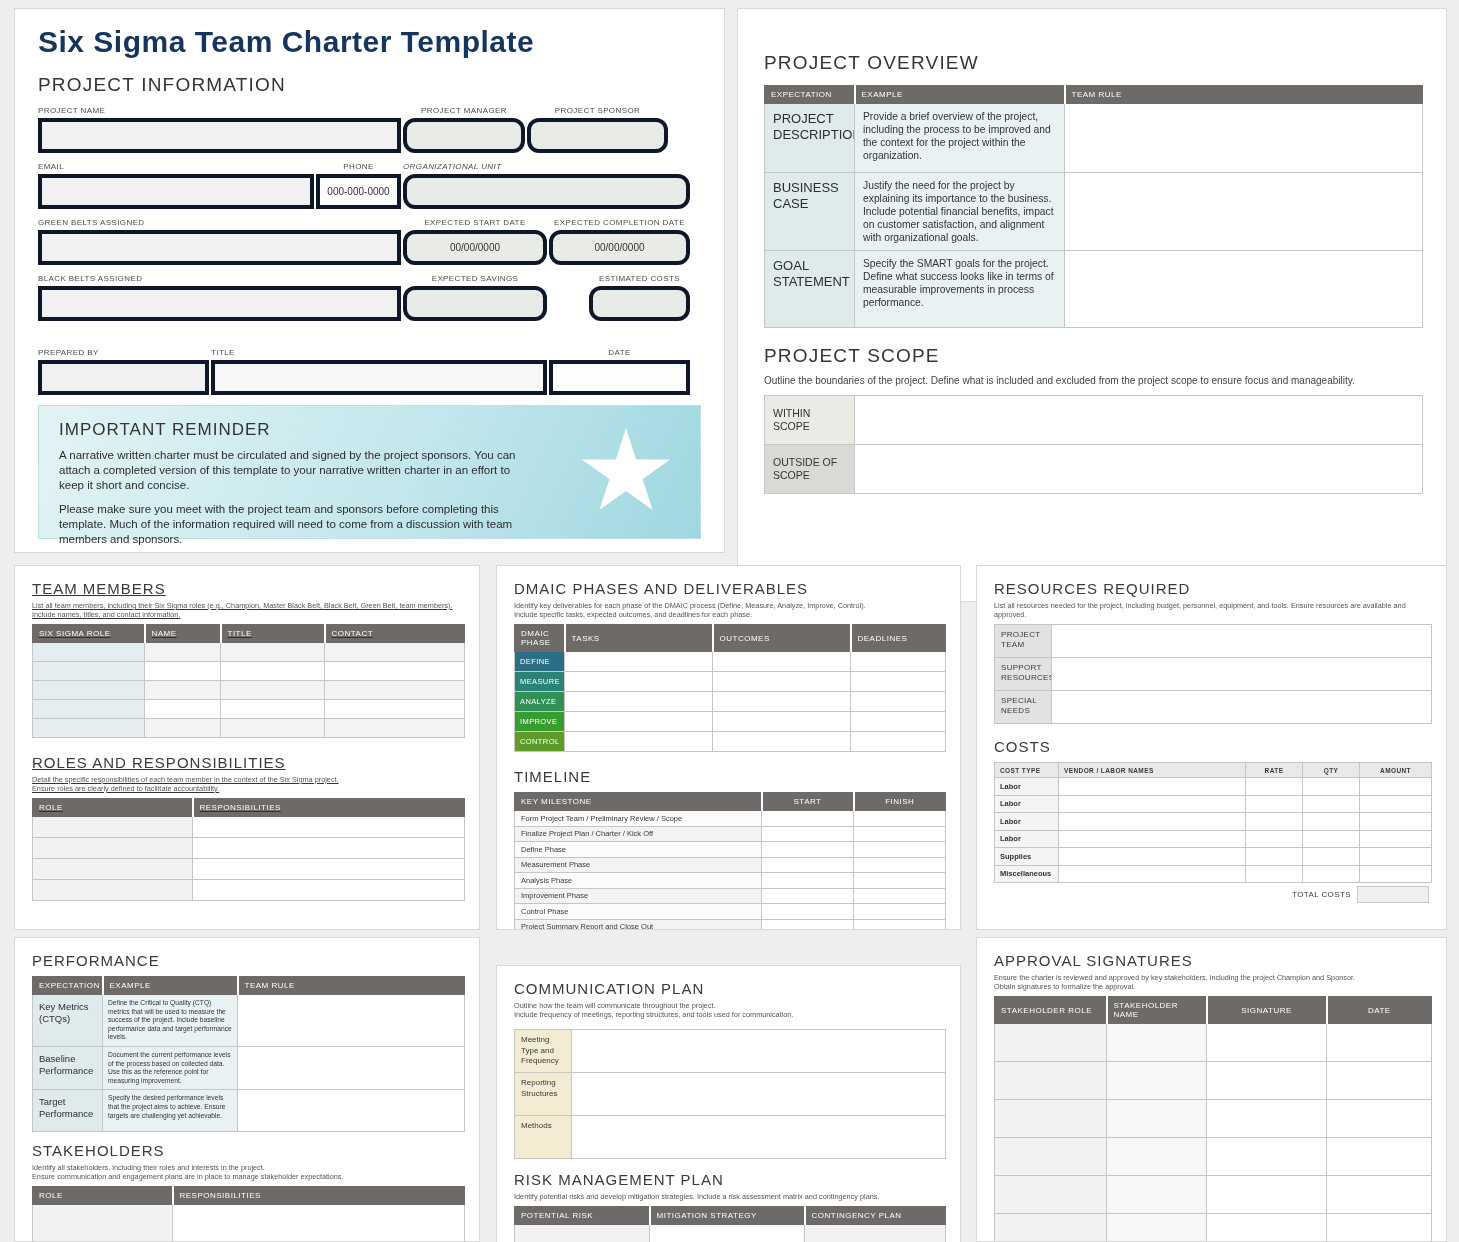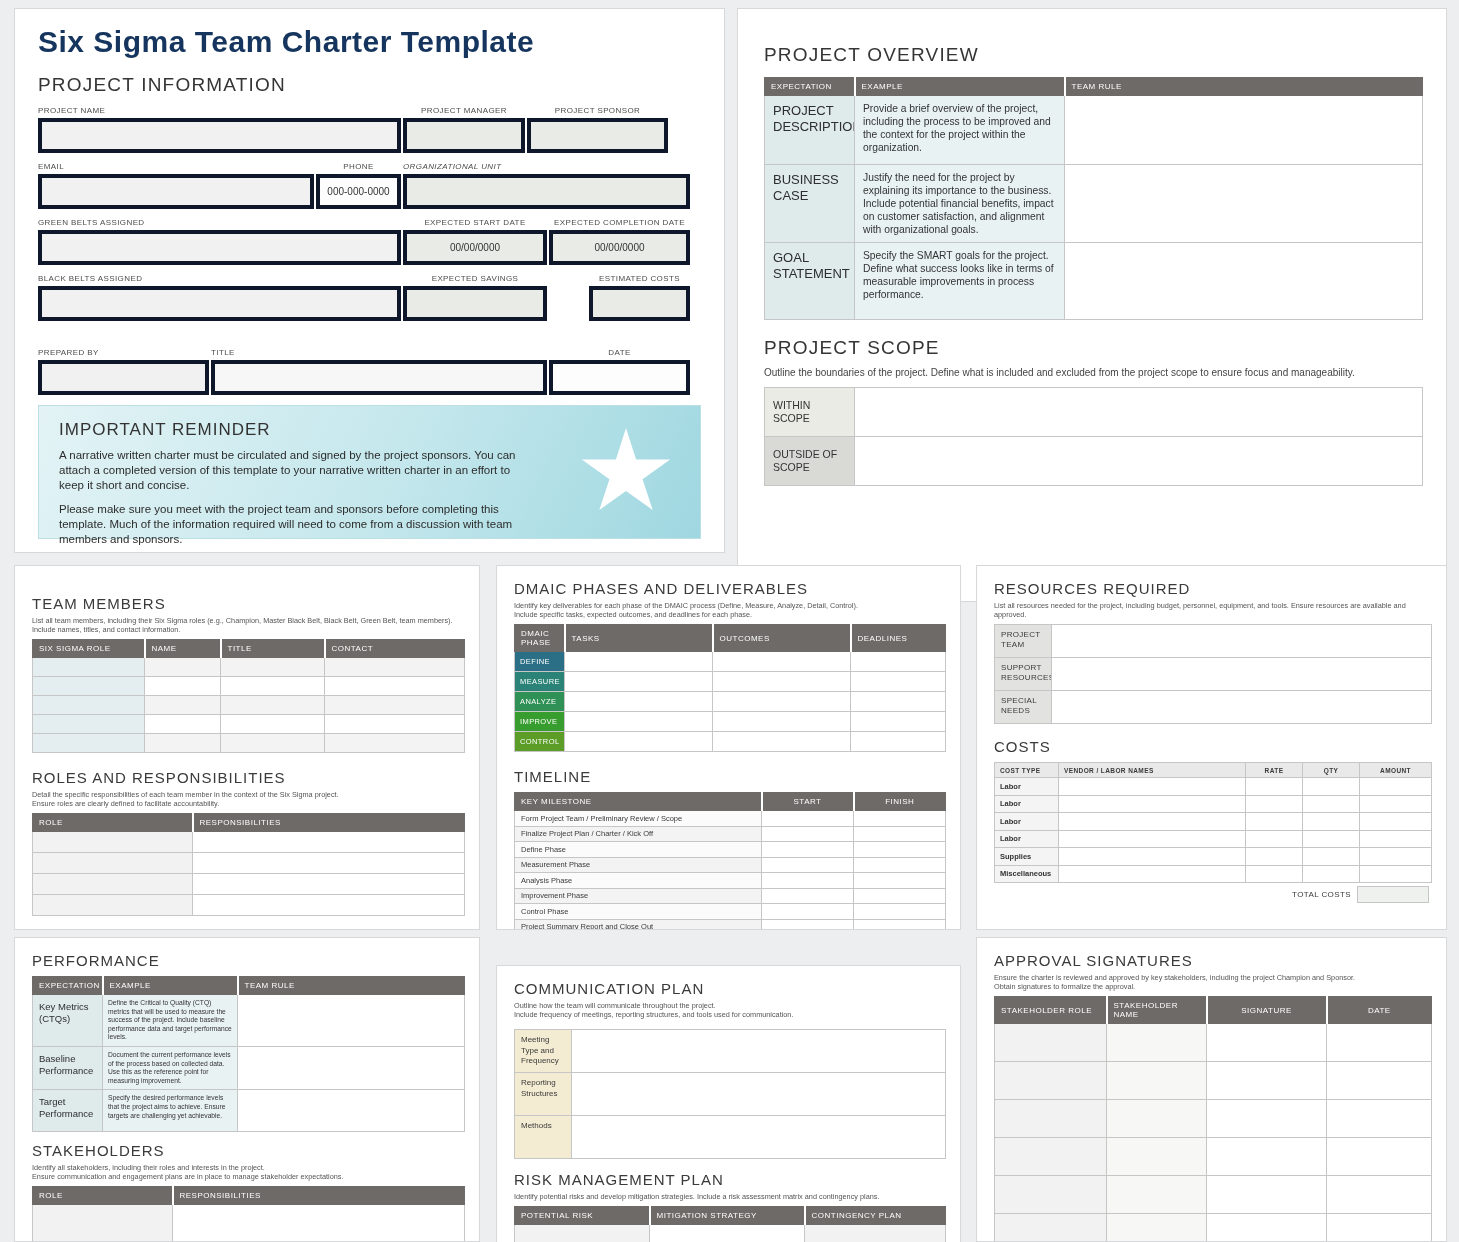--- a/index.html
+++ b/index.html
@@ -14,21 +14,21 @@
   .desc { font-size:7.3px; color:#555; line-height:9px; }
   .desc10 { font-size:10px; color:#444; line-height:13px; }
 
   
   .frow { display:flex; gap:2px; margin-bottom:8px; }
   .fcol { display:flex; flex-direction:column; }
   .flabel { font-size:8px; color:#4c4c4c; letter-spacing:.4px; height:11px; line-height:11px; margin-bottom:2px; white-space:nowrap; }
   .flabel.center { text-align:center; }
   .ffield { height:35px; border:4px solid #0f172a; font-size:10px; color:#333; display:flex; align-items:center; justify-content:center; }
   .bg-grey { background:#f1f1f1; }
-  .bg-green { background:#e9ece6; }
+  .bg-green { background:#e9ece6;border-radius:12px; }
   .bg-white { background:#fdfdfd; }
   .bg-lgrey { background:#f7f7f7; }
 
   
   .reminder { margin-top:10px; height:134px; background:linear-gradient(115deg,#e3f3f5 0%,#c3e7ec 55%,#9fd7e0 100%); border:1px solid #bcdfe4; padding:14px 20px; position:relative; }
   .reminder .rtitle { font-size:17px; font-weight:400; letter-spacing:1px; color:#333; margin-bottom:8px; }
   .reminder p { font-size:11.5px; line-height:15px; color:#2c2c2c; width:470px; margin-bottom:9px; }
   .star { position:absolute; right:28px; top:22px; width:92px; height:90px; background:#fff;
           clip-path:polygon(50% 0%,61% 35%,98% 35%,68% 57%,79% 91%,50% 70%,21% 91%,32% 57%,2% 35%,39% 35%); }
 
@@ -153,21 +153,21 @@
   </div>
 
   <div class="reminder">
     <div class="rtitle">IMPORTANT REMINDER</div>
     <p>A narrative written charter must be circulated and signed by the project sponsors. You can attach a completed version of this template to your narrative written charter in an effort to keep it short and concise.</p>
     <p>Please make sure you meet with the project team and sponsors before completing this template. Much of the information required will need to come from a discussion with team members and sponsors.</p>
     <div class="star"></div>
   </div>
 </section>
 
-<section class="card" style="left:737px;top:8px;width:710px;height:594px;padding:8px 26px;">
+<section class="card" style="left:737px;top:8px;width:710px;height:594px;padding:16px 26px;">
   <div class="h2" style="margin:26px 0 10px;">PROJECT OVERVIEW</div>
   <table class="tbl" style="width:658px;">
     <colgroup>
         <col style="width:90px;">
         <col style="width:210px;">
         <col style="width:358px;">
       </colgroup>
     <tbody>
         <tr class="darkhead">
       <th>EXPECTATION</th>
@@ -205,21 +205,21 @@
       <td class="fill"></td>
     </tr>
     <tr style="height:49px;">
       <td class="scope-label2">OUTSIDE OF SCOPE</td>
       <td class="fill"></td>
     </tr>
   </tbody>
     </table>
 </section>
 
-<section class="card" style="left:14px;top:565px;width:466px;height:365px;padding:15px 17px;">
+<section class="card" style="left:14px;top:565px;width:466px;height:365px;padding:0 17px;text-decoration:underline;">
   <div class="h3" style="margin:14px 0 3px;">TEAM MEMBERS</div>
   <div class="desc">List all team members, including their Six Sigma roles (e.g., Champion, Master Black Belt, Black Belt, Green Belt, team members).</div>
   <div class="desc" style="margin-bottom:5px;">Include names, titles, and contact information.</div>
   <table class="tbl team-table" style="width:432px;">
     <colgroup>
         <col style="width:112px;">
         <col style="width:76px;">
         <col style="width:104px;">
         <col style="width:140px;">
       </colgroup>
@@ -291,21 +291,21 @@
     <tr style="height:21px;">
           <td class="greycol"></td>
           <td class="fill"></td>
         </tr>
   </tbody>
     </table>
 </section>
 
 <section class="card" style="left:496px;top:565px;width:465px;height:365px;padding:0 17px;">
   <div class="h3" style="margin:14px 0 3px;">DMAIC PHASES AND DELIVERABLES</div>
-  <div class="desc">Identify key deliverables for each phase of the DMAIC process (Define, Measure, Analyze, Detail, Control).</div>
+  <div class="desc">Identify key deliverables for each phase of the DMAIC process (Define, Measure, Analyze, Improve, Control).</div>
   <div class="desc" style="margin-bottom:5px;">Include specific tasks, expected outcomes, and deadlines for each phase.</div>
   <table class="tbl" style="width:431px;">
     <colgroup>
         <col style="width:50px;">
         <col style="width:148px;">
         <col style="width:138px;">
         <col style="width:95px;">
       </colgroup>
     <tbody>
         <tr class="darkhead">

